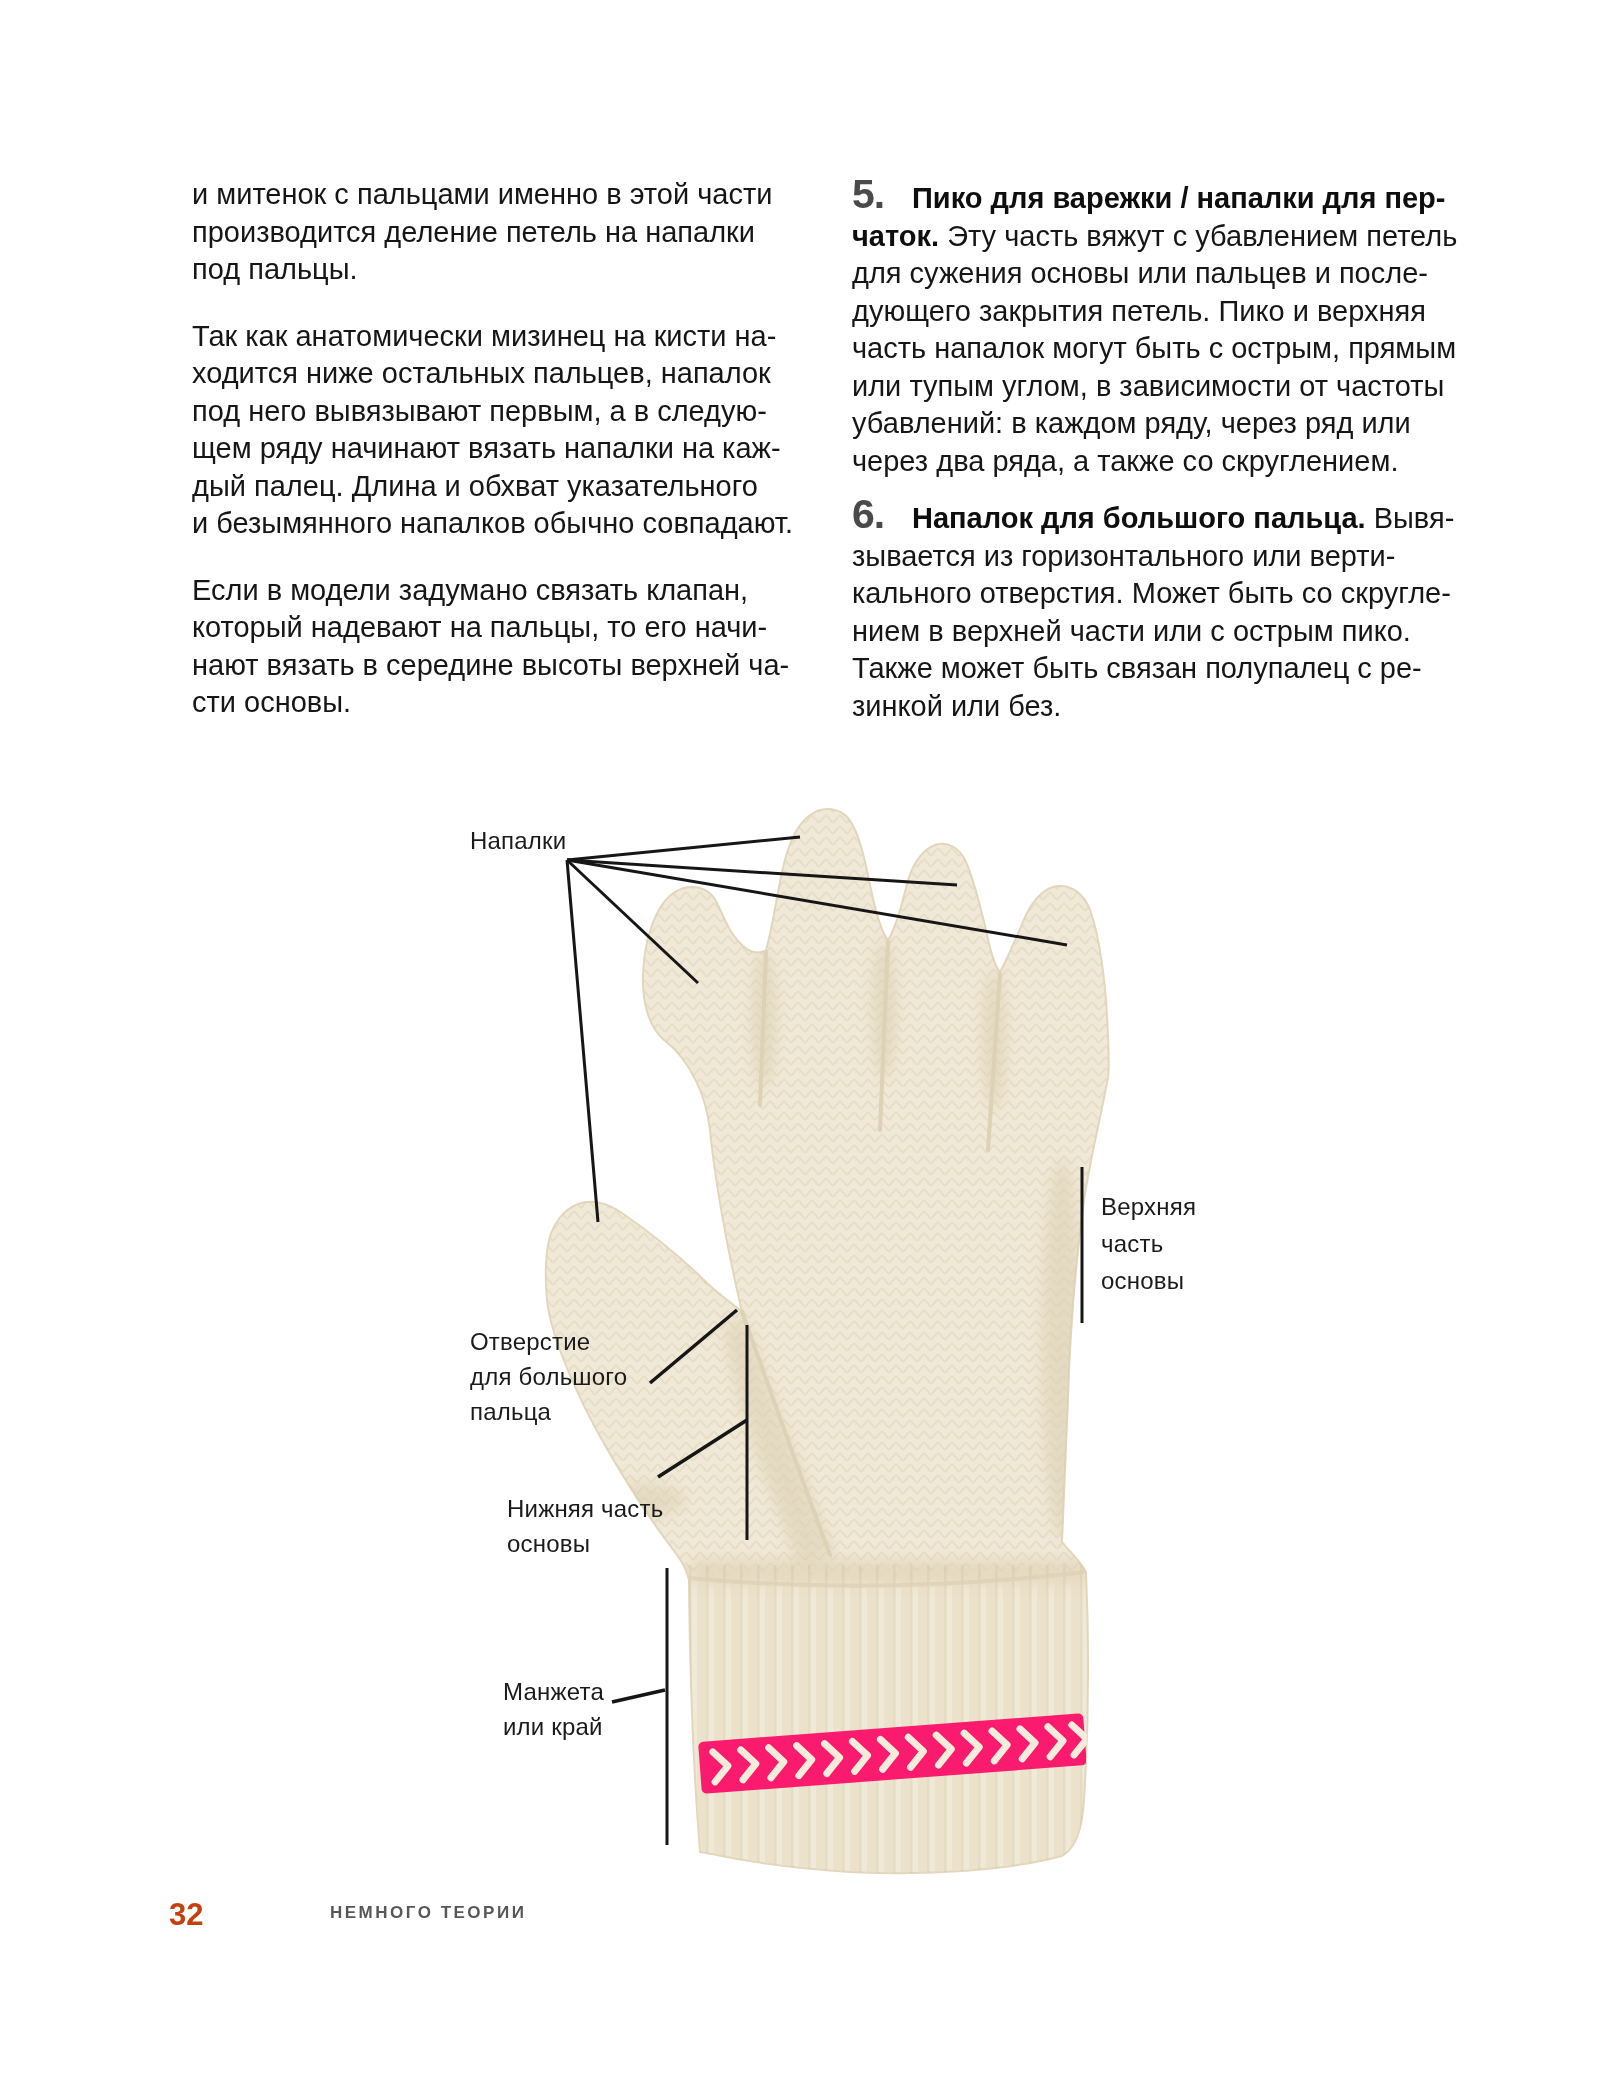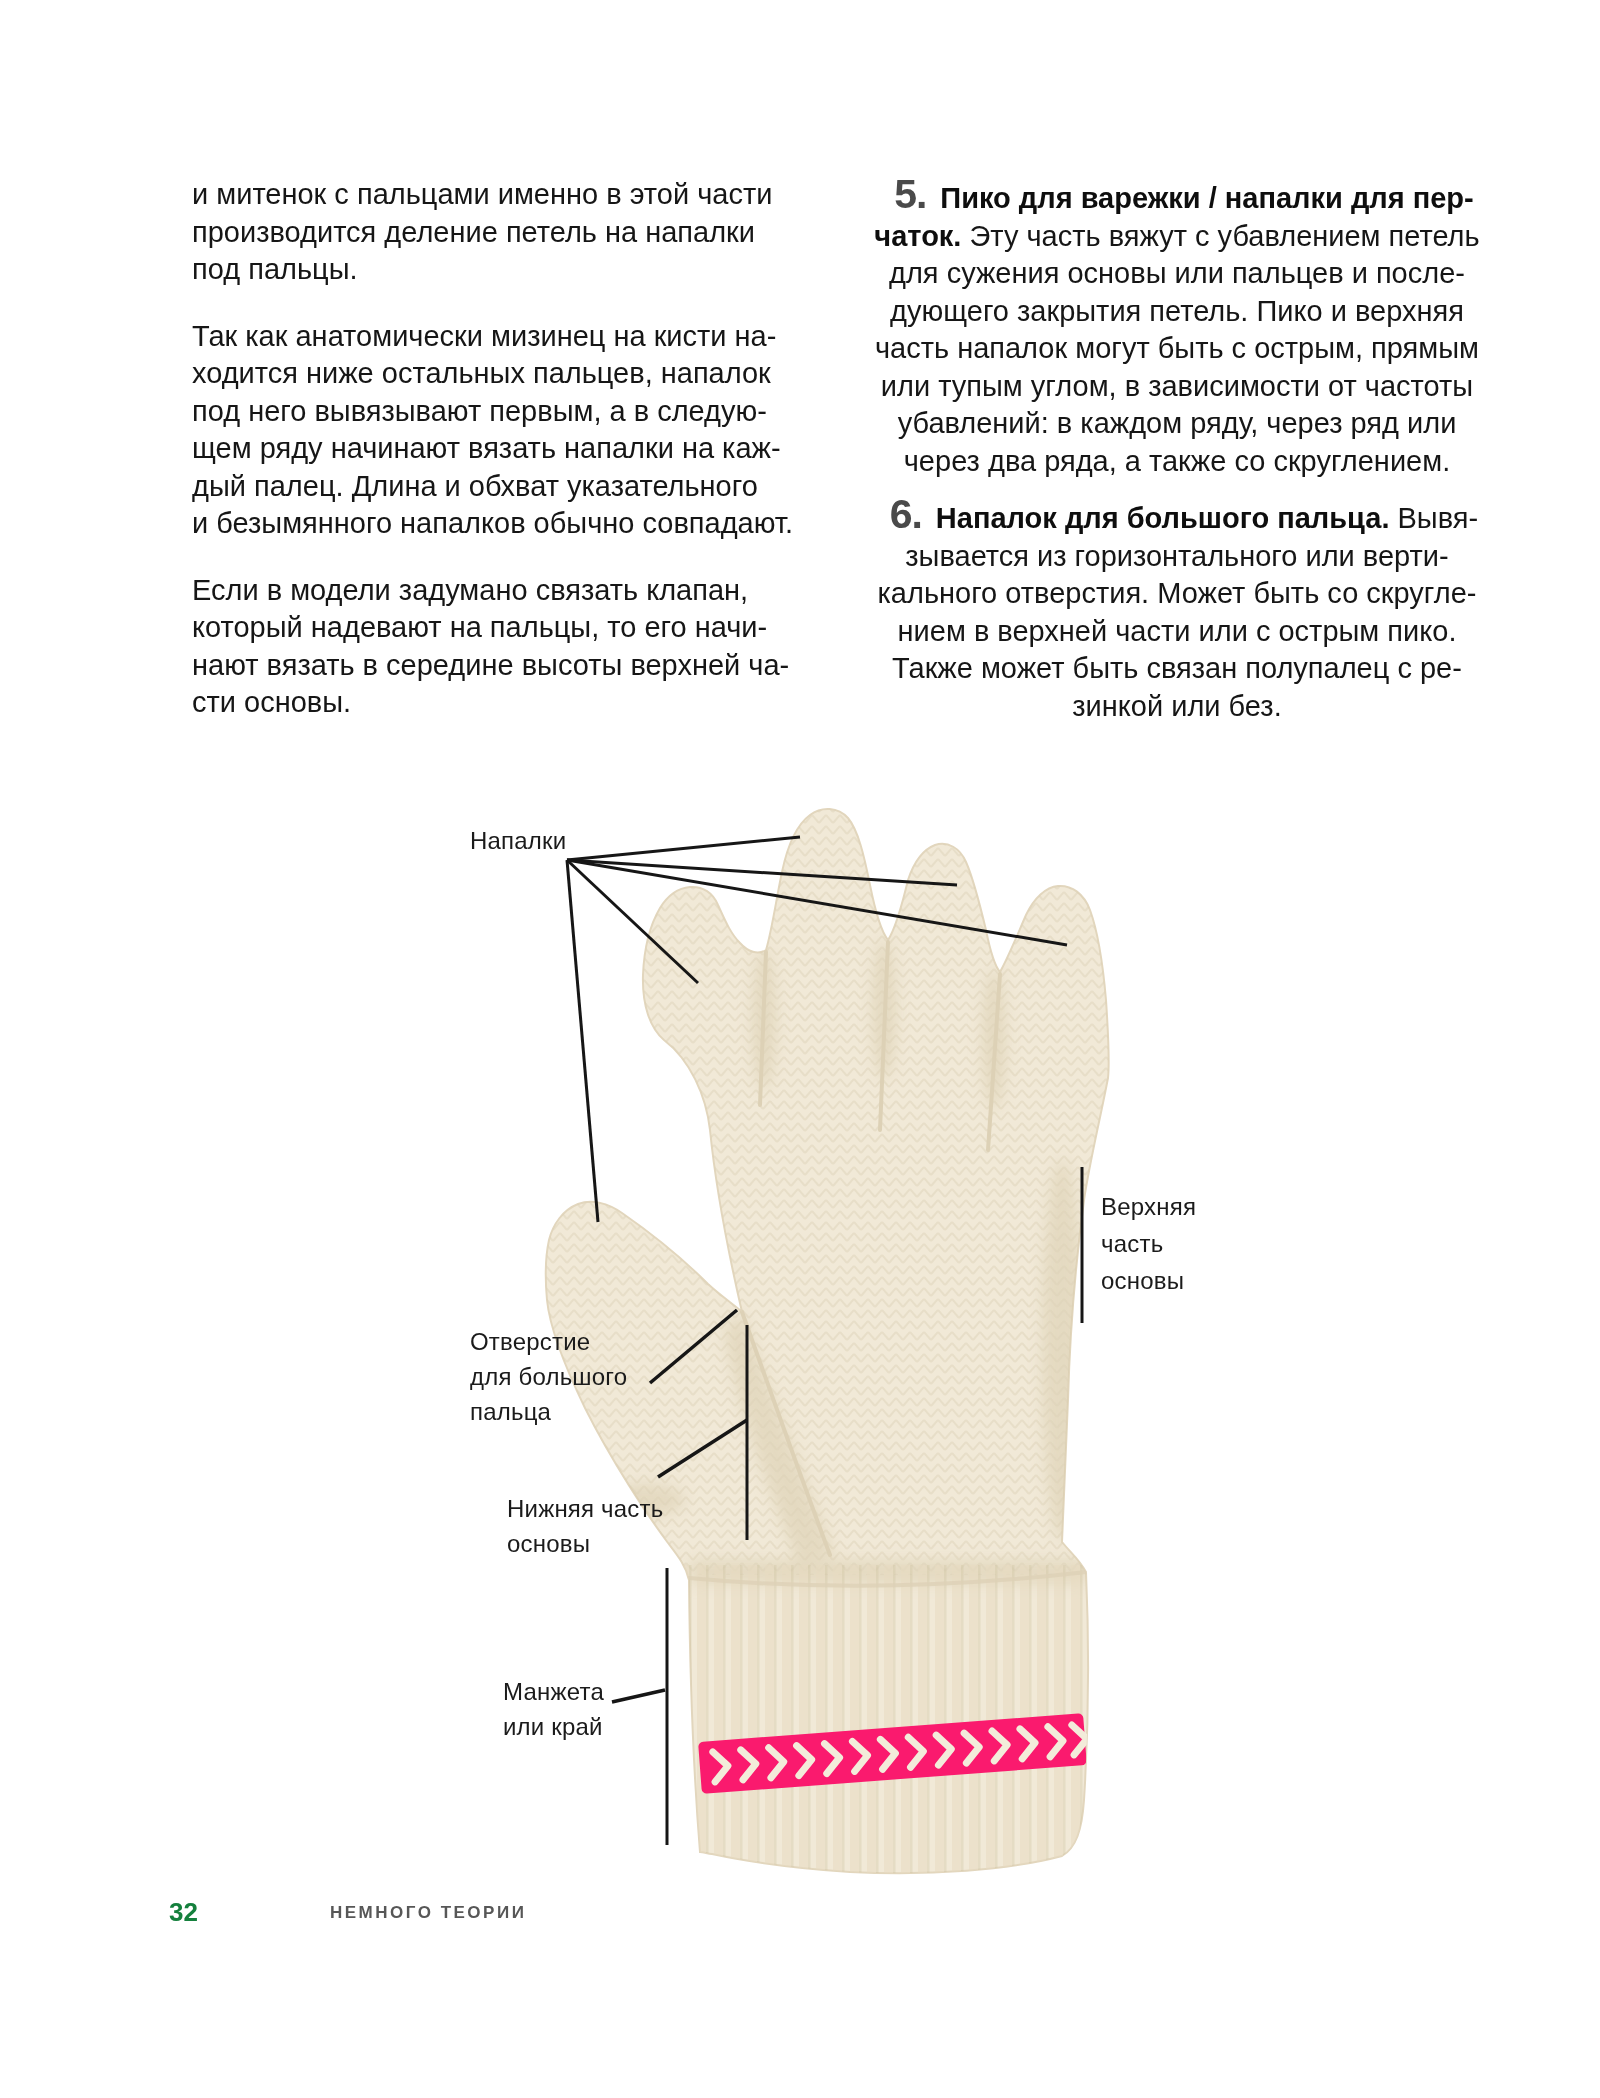--- a/index.html
+++ b/index.html
@@ -15,40 +15,40 @@
   html,body{margin:0;padding:0;}
   body{
     width:1600px;height:2098px;background:#ffffff;position:relative;
     font-family:"Liberation Sans","DejaVu Sans",sans-serif;color:var(--ink);
     overflow:hidden;
   }
   .col{position:absolute;font-size:29px;line-height:37.5px;color:var(--ink);}
   .col-left{left:192px;top:176px;width:620px;}
   .col-right{left:852px;top:176px;width:650px;}
   .col p{margin:0 0 29px 0;white-space:pre-line;}
-  .item{white-space:pre-line;text-align:center;}
+  .item{white-space:pre-line;}
   .item + .item{margin-top:16px;}
   .num{
     display:inline-block;width:60px;font-size:41px;line-height:37.5px;
     font-weight:bold;color:var(--number);letter-spacing:-1px;
   }
   .item b{font-weight:bold;color:#0e0e0e;}
   figure{margin:0;}
   .glove-svg{position:absolute;left:520px;top:785px;width:600px;height:1100px;}
   .lbl{
     position:absolute;white-space:pre-line;font-size:24px;line-height:35px;
     color:#1b1b1b;letter-spacing:0.2px;
   }
   .lbl-fingers{left:470px;top:823px;}
   .lbl-upper{left:1101px;top:1188px;line-height:37px;}
   .lbl-thumb-hole{left:470px;top:1324px;}
   .lbl-lower{left:507px;top:1479px;margin-top:12px;}
   .lbl-cuff{left:503px;top:1674px;}
   .footer-pagenum{
-    position:absolute;left:169px;top:1897px;font-size:26px;font-weight:bold;color:#15803d;
+    position:absolute;left:169px;top:1897px;font-size:31px;font-weight:bold;color:#c2410c;
   }
   .footer-section{
     position:absolute;left:330px;top:1903px;font-size:17px;font-weight:bold;
     letter-spacing:2.5px;color:var(--footer-title);
   }
   
   .glove-body{fill:var(--glove);stroke:var(--glove-edge);stroke-width:2;}
   .ann{stroke:var(--ink);stroke-width:3;fill:none;}
   .ann-thin{stroke:var(--ink);stroke-width:3.5;fill:none;}
   .crease{stroke:#ddd1b6;stroke-width:4;fill:none;stroke-linecap:round;}

